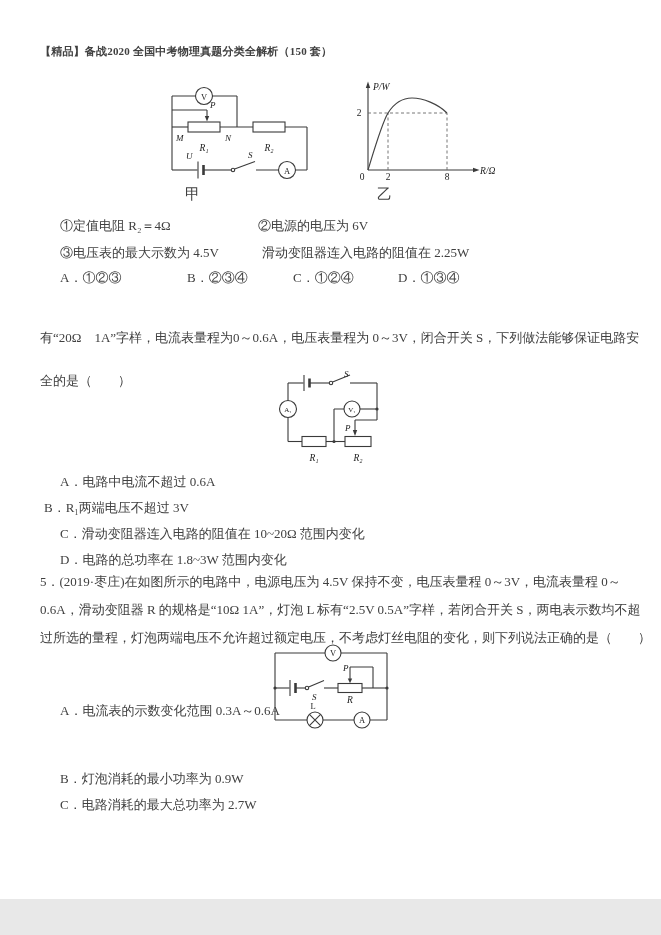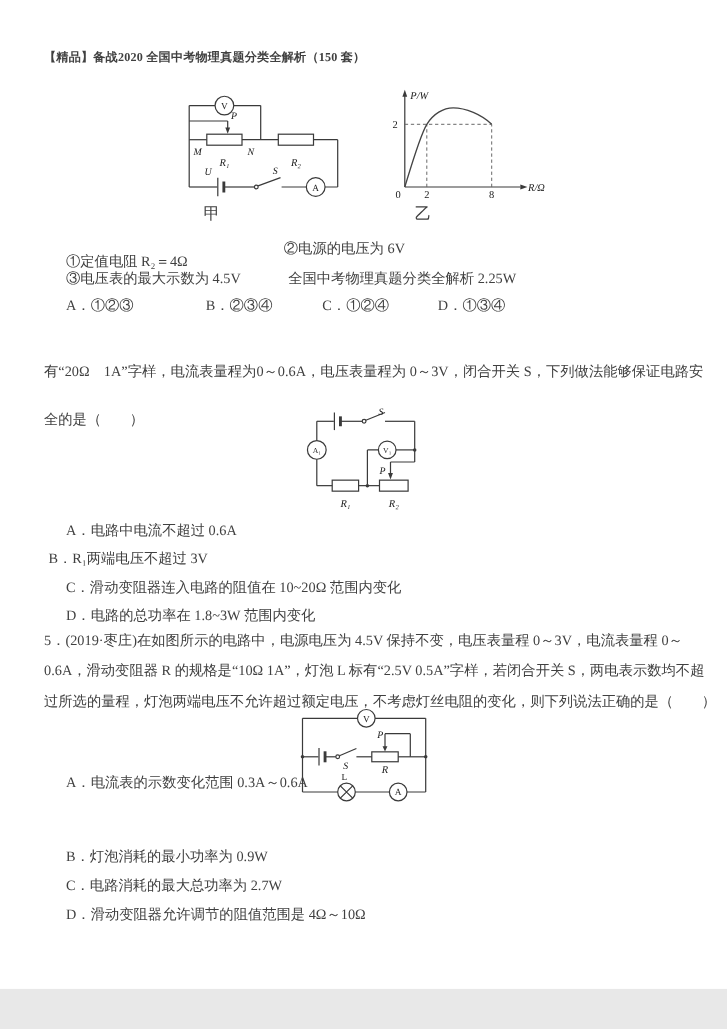--- a/index.html
+++ b/index.html
@@ -75,24 +75,24 @@
     <path d="M23,94 C30,71 37,47 43,37 C49,27.5 58,22 67,22 C78,22 93,28 102,37" stroke="#444" stroke-width="1.2" fill="none"></path>
     <text x="28" y="14" class="labm">P/W</text>
     <text x="135" y="98" class="labm">R/Ω</text>
     <text x="17" y="104" text-anchor="middle" class="tick">0</text>
     <text x="43" y="104" text-anchor="middle" class="tick">2</text>
     <text x="102" y="104" text-anchor="middle" class="tick">8</text>
     <text x="16.5" y="40" text-anchor="end" class="tick">2</text>
   </svg>
   <div class="abs cap" style="left:377px; top:185px;">乙</div>
 
-  <div class="abs txt" style="left:60px;  top:217px;margin-top:12px;">①定值电阻 R₂＝4Ω</div>
+  <div class="abs txt" style="left:60px;  top:217px;">①定值电阻 R₂＝4Ω</div>
   <div class="abs txt" style="left:258px; top:217px;">②电源的电压为 6V</div>
   <div class="abs txt" style="left:60px;  top:244px;">③电压表的最大示数为 4.5V</div>
-  <div class="abs txt" style="left:262px; top:244px;">全国中考物理真题分类全解析 2.25W</div>
+  <div class="abs txt" style="left:262px; top:244px;">滑动变阻器连入电路的阻值在 2.25W</div>
   <div class="abs txt" style="left:60px;  top:269px;">A．①②③</div>
   <div class="abs txt" style="left:187px; top:269px;">B．②③④</div>
   <div class="abs txt" style="left:293px; top:269px;">C．①②④</div>
   <div class="abs txt" style="left:398px; top:269px;text-align:right;">D．①③④</div>
 
   <div class="abs txt" style="left:40px; top:329px;">有“20Ω　1A”字样，电流表量程为0～0.6A，电压表量程为 0～3V，闭合开关 S，下列做法能够保证电路安</div>
   <div class="abs txt" style="left:40px; top:357px;margin-top:15px;">全的是（　　）</div>
 
   <svg style="left:260px; top:370px;" width="160" height="102" viewBox="0 0 160 102">
     <g stroke="#3a3a3a" stroke-width="1.1" fill="none">
@@ -161,15 +161,14 @@
     <text x="52" y="57.5" class="lab">S</text>
     <text x="83" y="29" class="lab">P</text>
     <text x="90" y="61" text-anchor="middle" class="labm">R</text>
     <text x="53" y="67" text-anchor="middle" class="met">L</text>
     <text x="102" y="81" text-anchor="middle" class="met">A</text>
   </svg>
 
   <div class="abs txt" style="left:60px; top:702px;">A．电流表的示数变化范围 0.3A～0.6A</div>
   <div class="abs txt" style="left:60px; top:770px;">B．灯泡消耗的最小功率为 0.9W</div>
   <div class="abs txt" style="left:60px; top:796px;">C．电路消耗的最大总功率为 2.7W</div>
-  <div class="abs txt" style="left:60px; top:822px;">D．滑动变阻器允许调节的阻值范围是 4Ω～10Ω</div>
 
 </div>
 
 </body></html>

